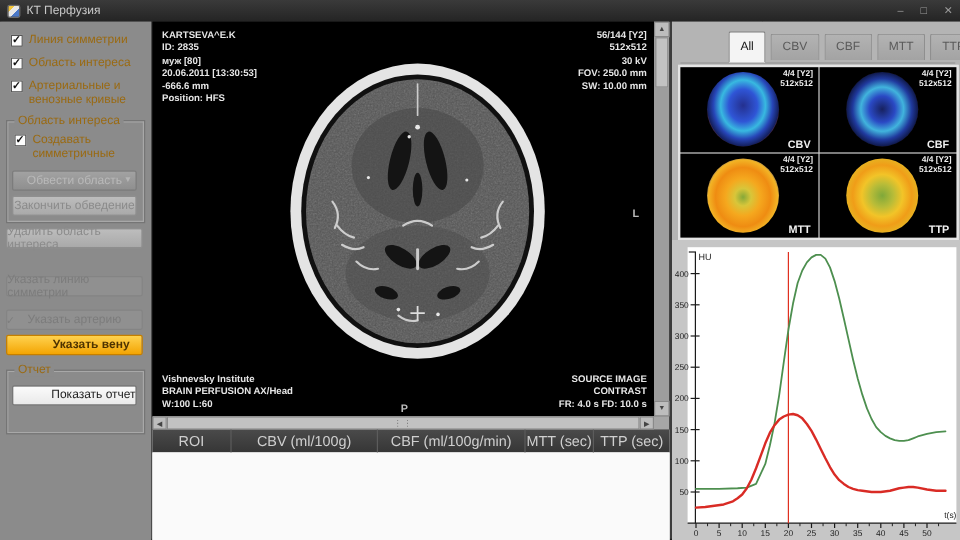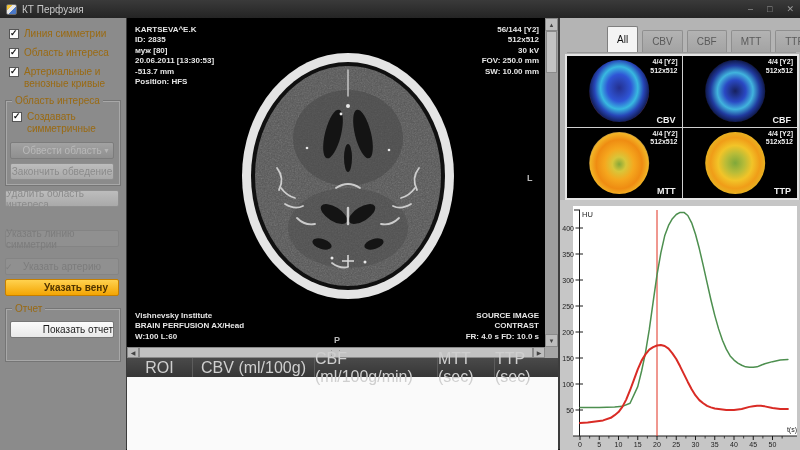--- a/index.html
+++ b/index.html
@@ -67,30 +67,30 @@
   .hthumb { position:absolute; left:12px; top:0; height:11px; width:394px;
     background:#c2c2c2; border:1px solid #8a8a8a; display:flex; align-items:center;
     justify-content:center; color:#7a7a7a; font-size:7px; letter-spacing:1px; }
   .sbcorner { position:absolute; right:0; bottom:0; width:13px; height:11px;
     background:#a6a6a6; }
 
   
   .dtable { position:absolute; left:127px; top:358px; width:431px; height:92px;
     background:#fafafa; }
   .thead { display:flex; height:19px; background:linear-gradient(#4a4a4a,#363636);
-    color:#cfcfcf; font-size:16px; }
+    color:#cfcfcf; font-size:12px; }
   .th { display:flex; align-items:center; justify-content:center;
     border-right:1px solid #5c5c5c; height:100%; }
   .tbody { height:73px; background:#fafafa; }
 
   
   .rightpanel { position:absolute; left:560px; top:18px; width:240px; height:432px;
     background:#b4b4b4; }
   .tabstrip { position:absolute; left:7px; top:8px; right:4px; height:27px;
-    display:flex; align-items:flex-end; border-bottom:1px solid #979797;padding-left:40px; }
+    display:flex; align-items:center; border-bottom:1px solid #979797;padding-left:40px; }
   .tab { height:22px; padding:0 9px; display:flex; align-items:center; font-size:10px;
     color:#5a5a5a; background:linear-gradient(#b3b3b3,#a3a3a3); border:1px solid #8f8f8f;
     border-bottom:none; border-radius:2px 2px 0 0; margin-right:4px; }
   .tab.active { height:26px; background:#f4f4f4; color:#111; border-color:#7f7f7f; }
   .quad { position:absolute; left:5px; top:36px; width:234px; height:146px;
     background:#cfcfcf; border:2px solid #e4e4e4; display:grid;
     grid-template-columns:1fr 1fr; grid-template-rows:1fr 1fr; gap:1px; }
   .qcell { position:relative; background:#000; overflow:hidden; }
   .blob { position:absolute; left:50%; top:50%; width:60px; height:62px;
     transform:translate(-58%,-50%); border-radius:50%; }
@@ -228,21 +228,21 @@
         <circle cx="180" cy="130" r="1.3"></circle>
           <circle cx="262" cy="132" r="1.3"></circle>
       </g>
 
       <g stroke="#dddddd" stroke-width="1.5">
         <line x1="215" y1="243" x2="227" y2="243"></line>
           <line x1="221" y1="237" x2="221" y2="249"></line>
       </g>
     </svg>
 
-    <div class="ovl tl"><span>KARTSEVA^E.K</span><br><span>ID: 2835</span><br><span>муж [80]</span><br><span>20.06.2011 [13:30:53]</span><br><span>-513.7 mm</span><br><span>Position: HFS</span></div>
+    <div class="ovl tl"><span>KARTSEVA^E.K</span><br><span>ID: 2835</span><br><span>муж [80]</span><br><span>20.06.2011 [13:30:53]</span><br><span>-666.6 mm</span><br><span>Position: HFS</span></div>
     <div class="ovl tr"><span>56/144 [Y2]</span><br><span>512x512</span><br><span>30 kV</span><br><span>FOV: 250.0 mm</span><br><span>SW: 10.00 mm</span></div>
     <div class="ovl bl"><span>Vishnevsky Institute</span><br><span>BRAIN PERFUSION AX/Head</span><br><span>W:100 L:60</span></div>
     <div class="ovl br"><span>SOURCE IMAGE</span><br><span>CONTRAST</span><br><span>FR: 4.0 s FD: 10.0 s</span></div>
     <span class="marker" style="left:207px; bottom:13px;">P</span>
     <span class="marker" style="left:400px; top:155px;">L</span>
 
     <div class="vsb">
       <div class="sbbtn" style="left:0; top:0; width:13px; height:13px;">▲</div>
       <div class="vthumb"></div>
       <div class="sbbtn" style="left:0; bottom:0; width:13px; height:13px;">▼</div>

